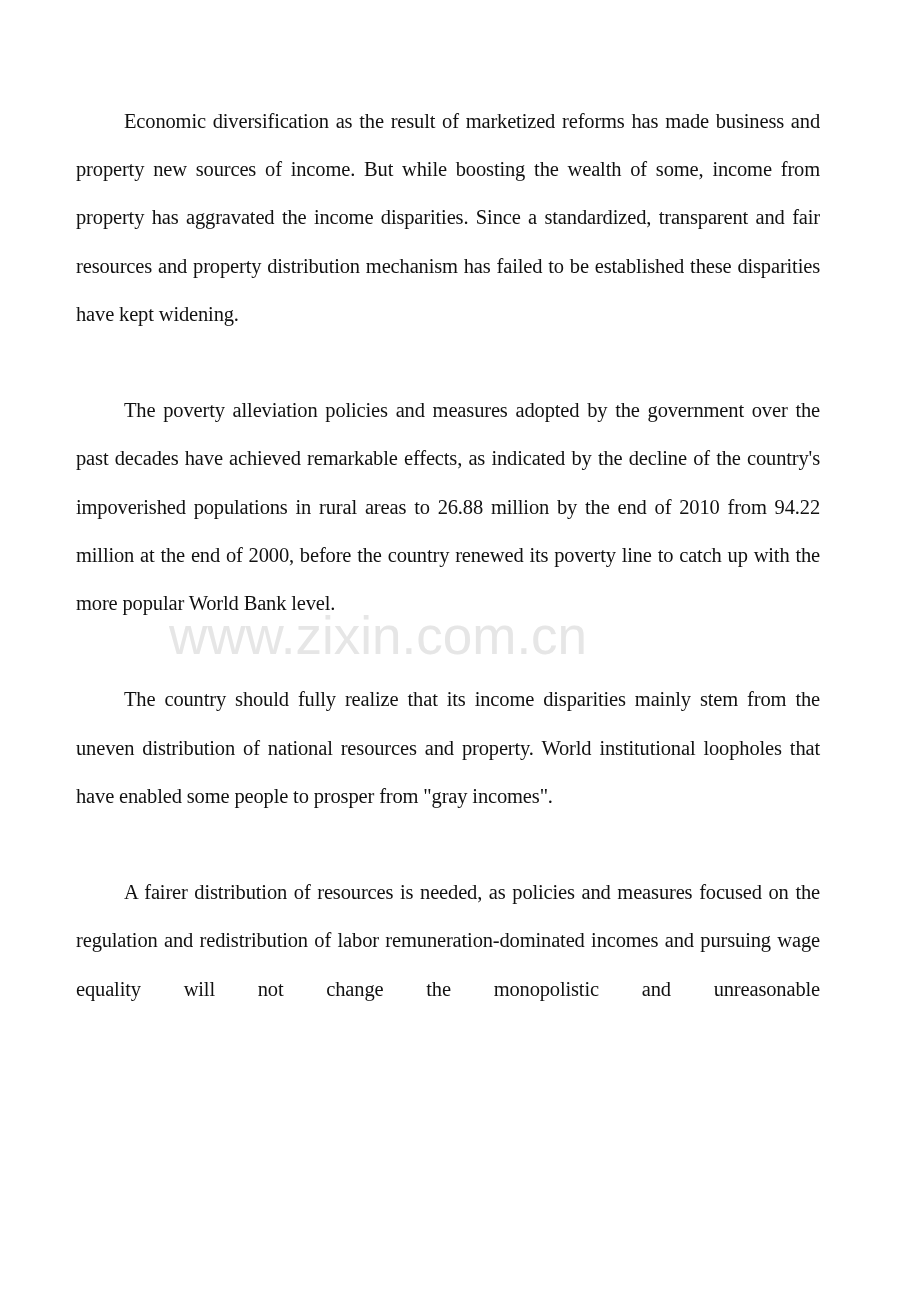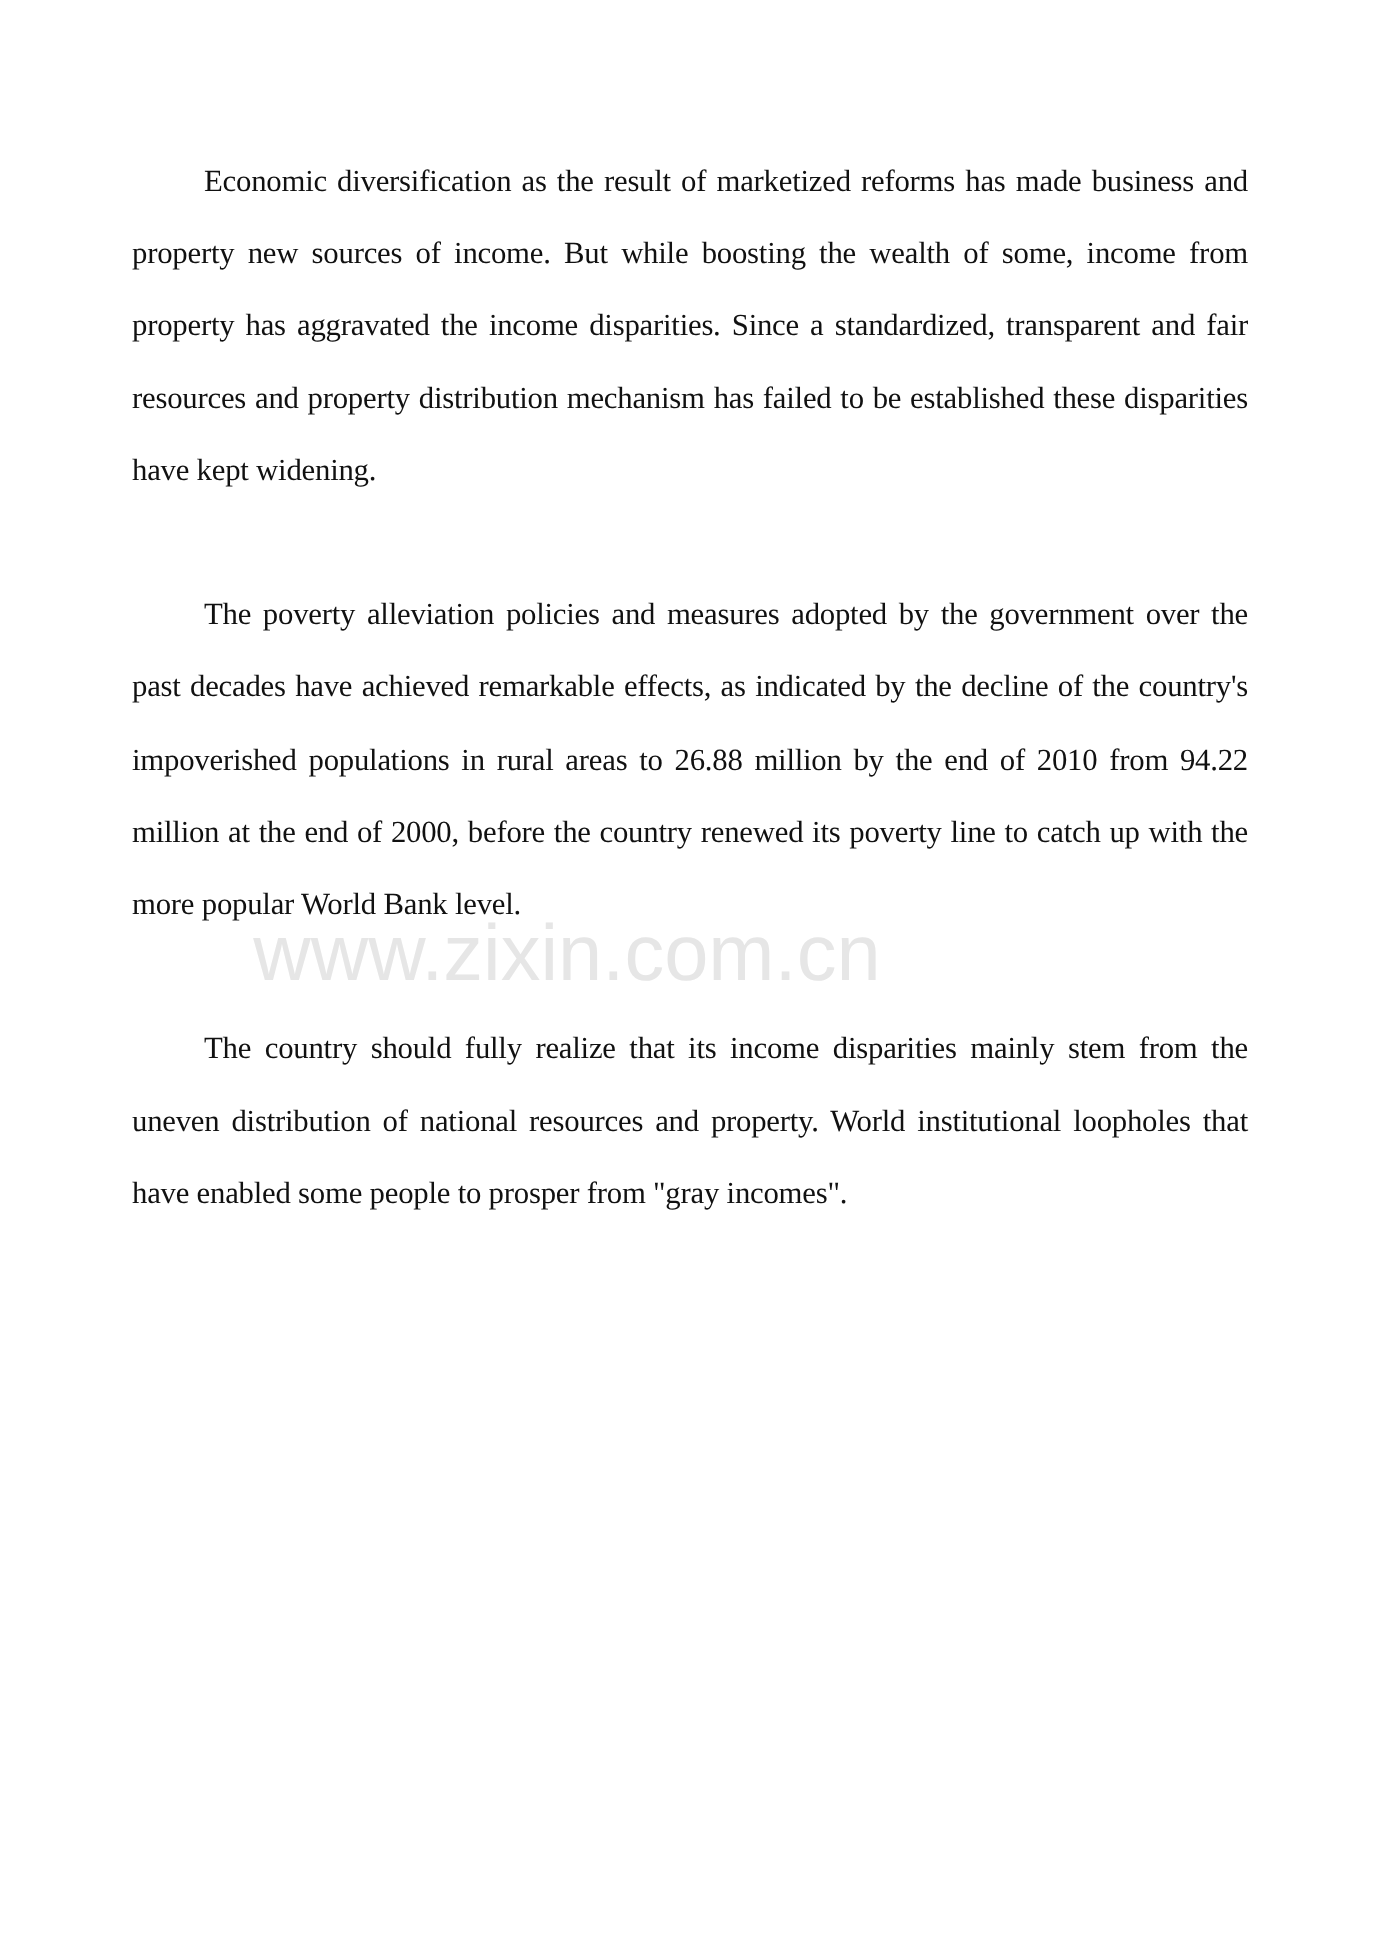--- a/index.html
+++ b/index.html
@@ -8,21 +8,21 @@
       background: #ffffff;
     }
     body {
       width: 920px;
       height: 1302px;
       position: relative;
       overflow: hidden;
     }
     .page {
       position: absolute;
-      left: 88px;
+      left: 76px;
       top: 97px;
       width: 744px;
       font-family: "Liberation Serif", "DejaVu Serif", serif;
       font-size: 20.5px;
       line-height: 48.2px;
       color: #111111;
     }
     .para {
       margin: 0 0 48.2px 0;
       text-indent: 48px;
@@ -47,15 +47,16 @@
       user-select: none;
     }
   </style>
 </head>
 <body>
 
 <div class="page">
   <p class="para">Economic diversification as the result of marketized reforms has made business and property new sources of income. But while boosting the wealth of some, income from property has aggravated the income disparities. Since a standardized, transparent and fair resources and property distribution mechanism has failed to be established these disparities have kept widening.</p>
   <p class="para">The poverty alleviation policies and measures adopted by the government over the past decades have achieved remarkable effects, as indicated by the decline of the country's impoverished populations in rural areas to 26.88 million by the end of 2010 from 94.22 million at the end of 2000, before the country renewed its poverty line to catch up with the more popular World Bank level.</p>
   <p class="para">The country should fully realize that its income disparities mainly stem from the uneven distribution of national resources and property. World institutional loopholes that have enabled some people to prosper from "gray incomes".</p>
+  <p class="para continued">A fairer distribution of resources is needed, as policies and measures focused on the regulation and redistribution of labor remuneration-dominated incomes and pursuing wage equality will not change the monopolistic and unreasonable</p>
 </div>
 
 <div class="watermark">www.zixin.com.cn</div>
 
 </body></html>

